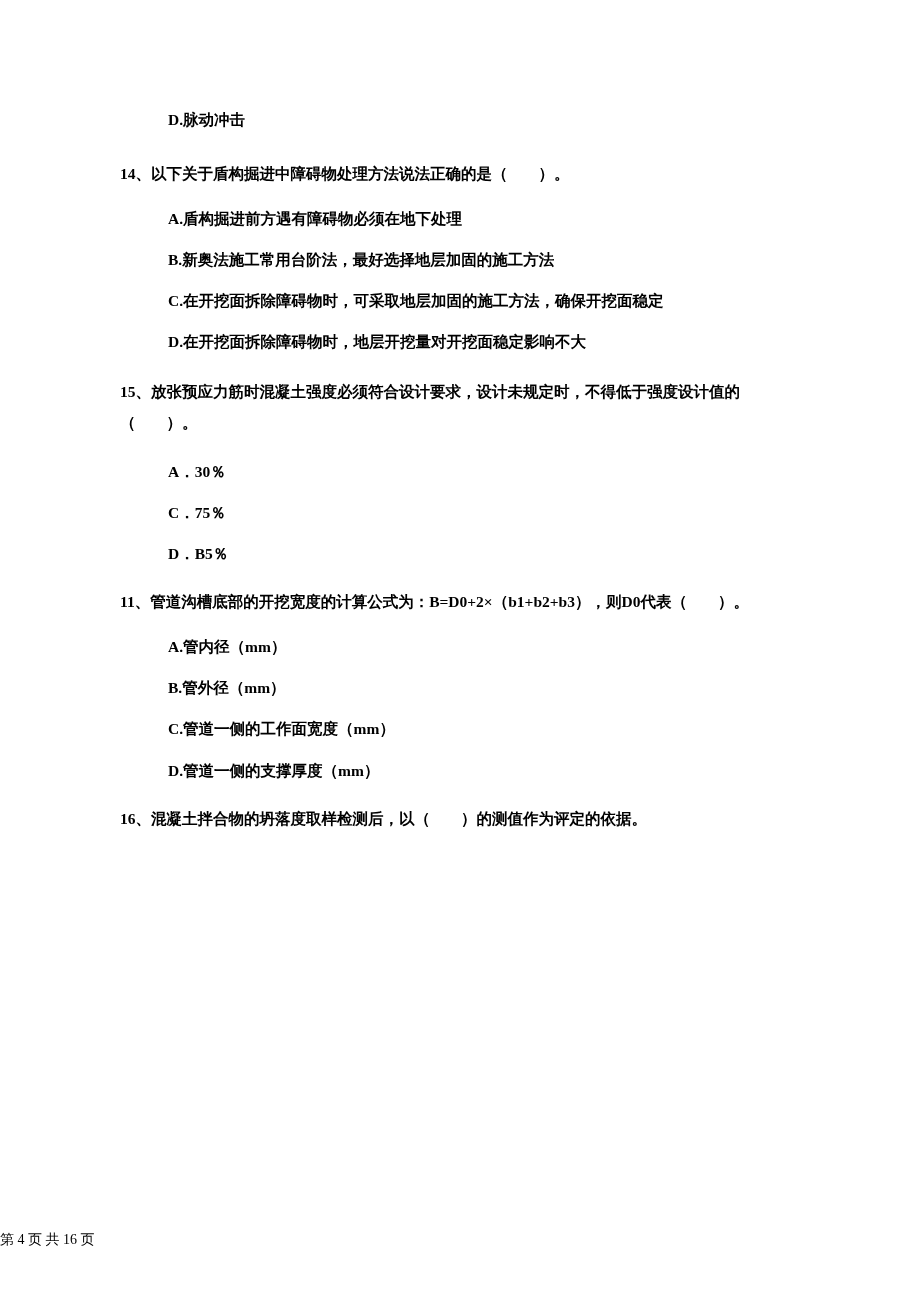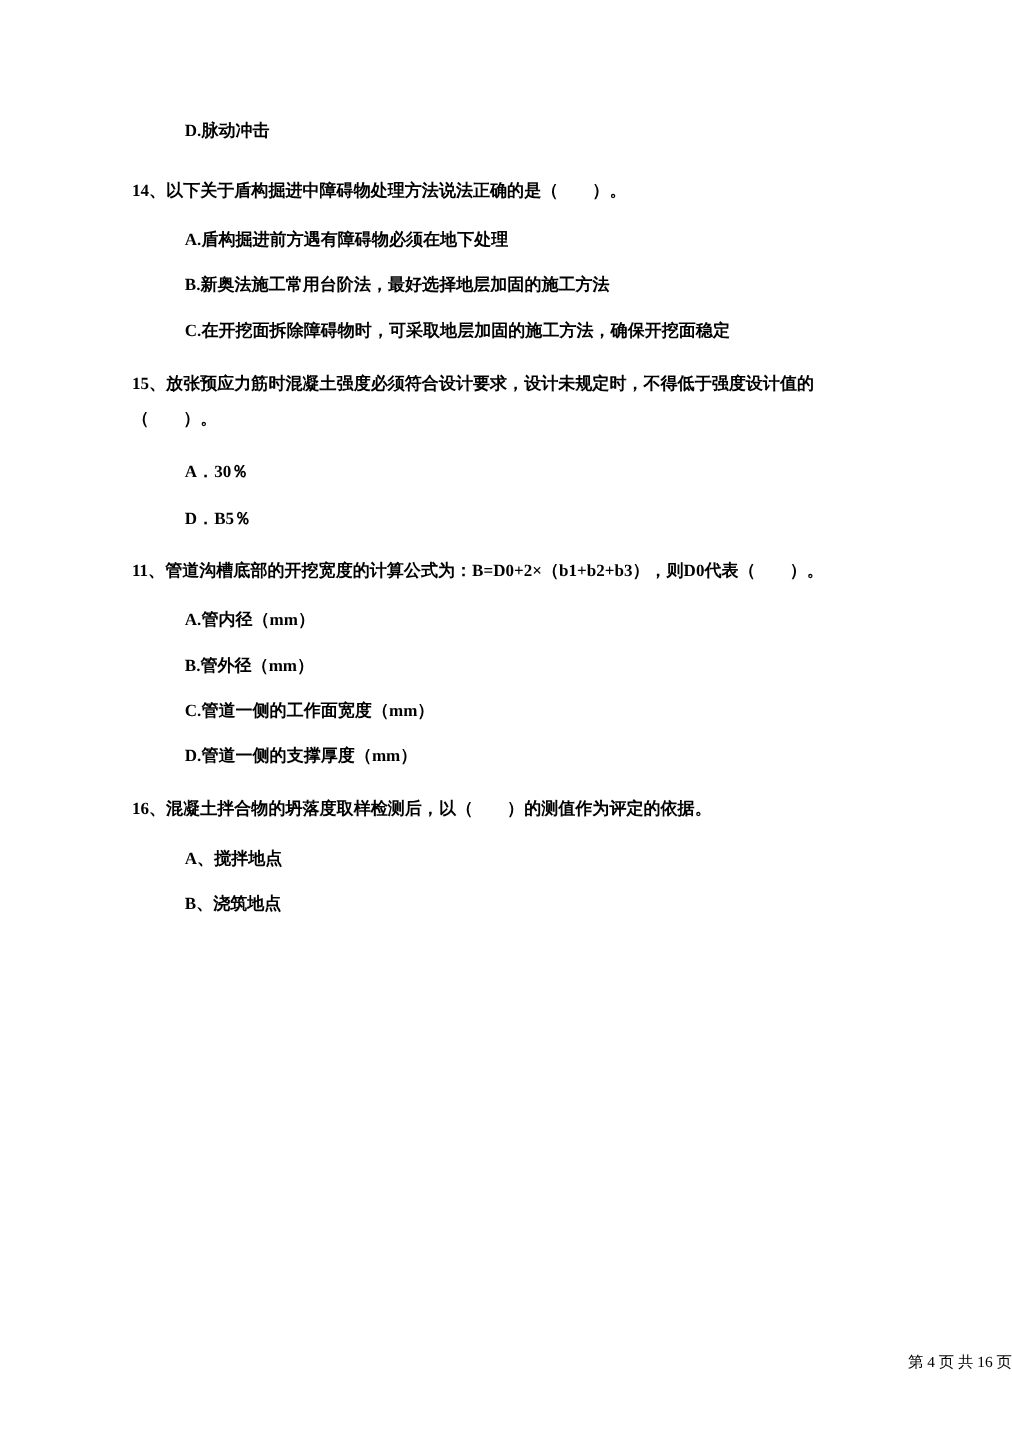--- a/index.html
+++ b/index.html
@@ -38,62 +38,60 @@
     margin-bottom: 18px;
   }
   .options-group {
     margin-bottom: 22px;
   }
   .footer {
     position: absolute;
     bottom: 52px;
     left: 0;
     width: 100%;
-    text-align: right;
+    text-align: left;
     font-size: 14px;
   }
 </style>
 </head>
 <body>
 
 <div class="page">
 
   <div class="option-orphan">D.脉动冲击</div>
 
 
   <div class="question-block">
     <div class="question-text">14、以下关于盾构掘进中障碍物处理方法说法正确的是（　　）。</div>
     <div class="options-group">
       <div class="option">A.盾构掘进前方遇有障碍物必须在地下处理</div>
       <div class="option">B.新奥法施工常用台阶法，最好选择地层加固的施工方法</div>
       <div class="option">C.在开挖面拆除障碍物时，可采取地层加固的施工方法，确保开挖面稳定</div>
+      <div class="option">D.在开挖面拆除障碍物时，地层开挖量对开挖面稳定影响不大</div>
     </div>
   </div>
 
   <div class="question-block">
     <div class="question-text-wrapped">15、放张预应力筋时混凝土强度必须符合设计要求，设计未规定时，不得低于强度设计值的（　　）。</div>
     <div class="options-group">
       <div class="option">A．30％</div>
+      <div class="option">C．75％</div>
       <div class="option">D．B5％</div>
     </div>
   </div>
 
   <div class="question-block">
     <div class="question-text">11、管道沟槽底部的开挖宽度的计算公式为：B=D0+2×（b1+b2+b3），则D0代表（　　）。</div>
     <div class="options-group">
       <div class="option">A.管内径（mm）</div>
       <div class="option">B.管外径（mm）</div>
       <div class="option">C.管道一侧的工作面宽度（mm）</div>
       <div class="option">D.管道一侧的支撑厚度（mm）</div>
     </div>
   </div>
 
   <div class="question-block">
     <div class="question-text">16、混凝土拌合物的坍落度取样检测后，以（　　）的测值作为评定的依据。</div>
-    <div class="options-group">
-      <div class="option">A、搅拌地点</div>
-      <div class="option">B、浇筑地点</div>
-    </div>
   </div>
 
 </div>
 
 <div class="footer">第 4 页 共 16 页</div>
 
 </body></html>

